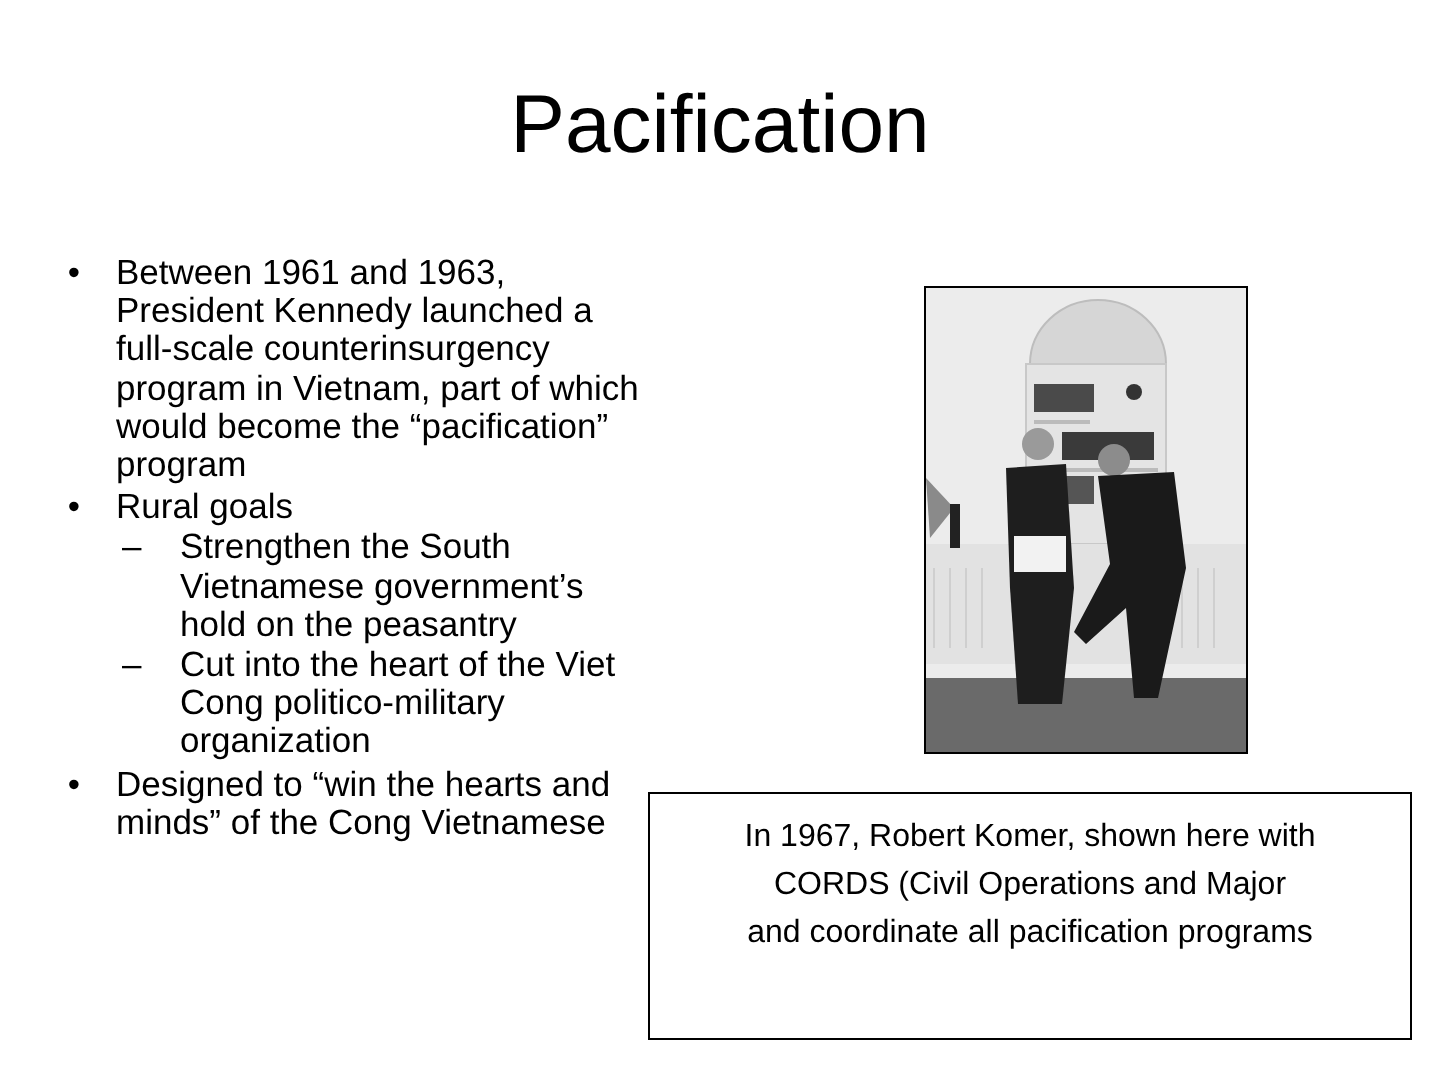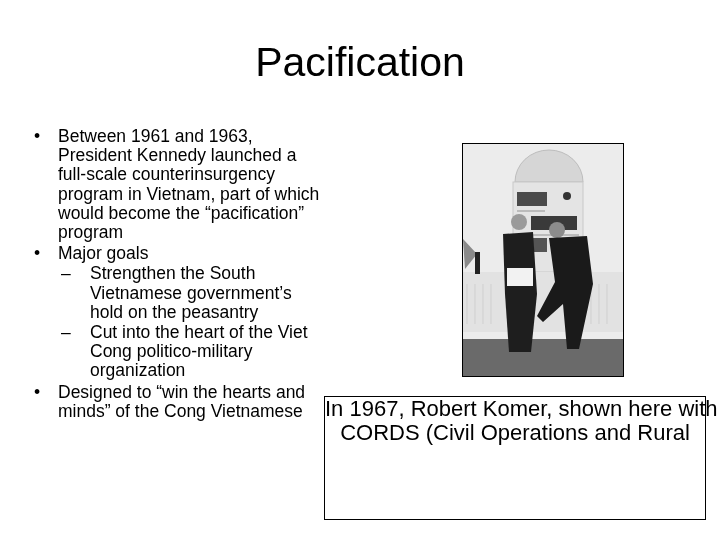--- a/index.html
+++ b/index.html
@@ -77,39 +77,39 @@
     .photo svg { display: block; }
     .caption-box {
       position: absolute;
       left: 324px;
       top: 396px;
       width: 382px;
       height: 124px;
       border: 1px solid #000;
       box-sizing: border-box;
       text-align: center;
-      font-size: 22px;
+      font-size: 16px;
       line-height: 24px;
-      padding-top: 0;
+      padding-top: 10px;
     }
     .caption-line { display: block; white-space: nowrap; }
   </style>
 </head>
 <body>
 
 <h1 class="slide-title">Pacification</h1>
 
 <ul class="bullets">
   <li class="bullet">
     <span class="bullet-marker">•</span>
     <span>Between 1961 and 1963, President Kennedy launched a full-scale counterinsurgency program in Vietnam, part of which would become the “pacification” program</span>
   </li>
   <li class="bullet">
     <span class="bullet-marker">•</span>
-    <span>Major goals</span>
+    <span>Rural goals</span>
     <ul class="sub-bullets">
       <li class="sub-bullet">
         <span class="sub-marker">–</span>
         <span>Strengthen the South Vietnamese government’s hold on the peasantry</span>
       </li>
       <li class="sub-bullet">
         <span class="sub-marker">–</span>
         <span>Cut into the heart of the Viet Cong politico-military organization</span>
       </li>
     </ul>
@@ -155,14 +155,15 @@
     <path d="M40 90 L70 88 L74 150 L68 208 L46 208 L42 150 Z" fill="#1e1e1e"></path>
     <rect x="44" y="124" width="26" height="18" fill="#f2f2f2"></rect>
 
     <circle cx="94" cy="86" r="8" fill="#8c8c8c"></circle>
     <path d="M86 94 L124 92 L130 140 L116 205 L104 205 L100 160 L80 178 L74 172 L92 138 Z" fill="#1a1a1a"></path>
   </svg>
 </div>
 
 <div class="caption-box">
   <span class="caption-line">In 1967, Robert Komer, shown here with</span>
-  <span class="caption-line">CORDS (Civil Operations and Rural</span>
+  <span class="caption-line">CORDS (Civil Operations and Major</span>
+  <span class="caption-line">and coordinate all pacification programs</span>
 </div>
 
 </body></html>

